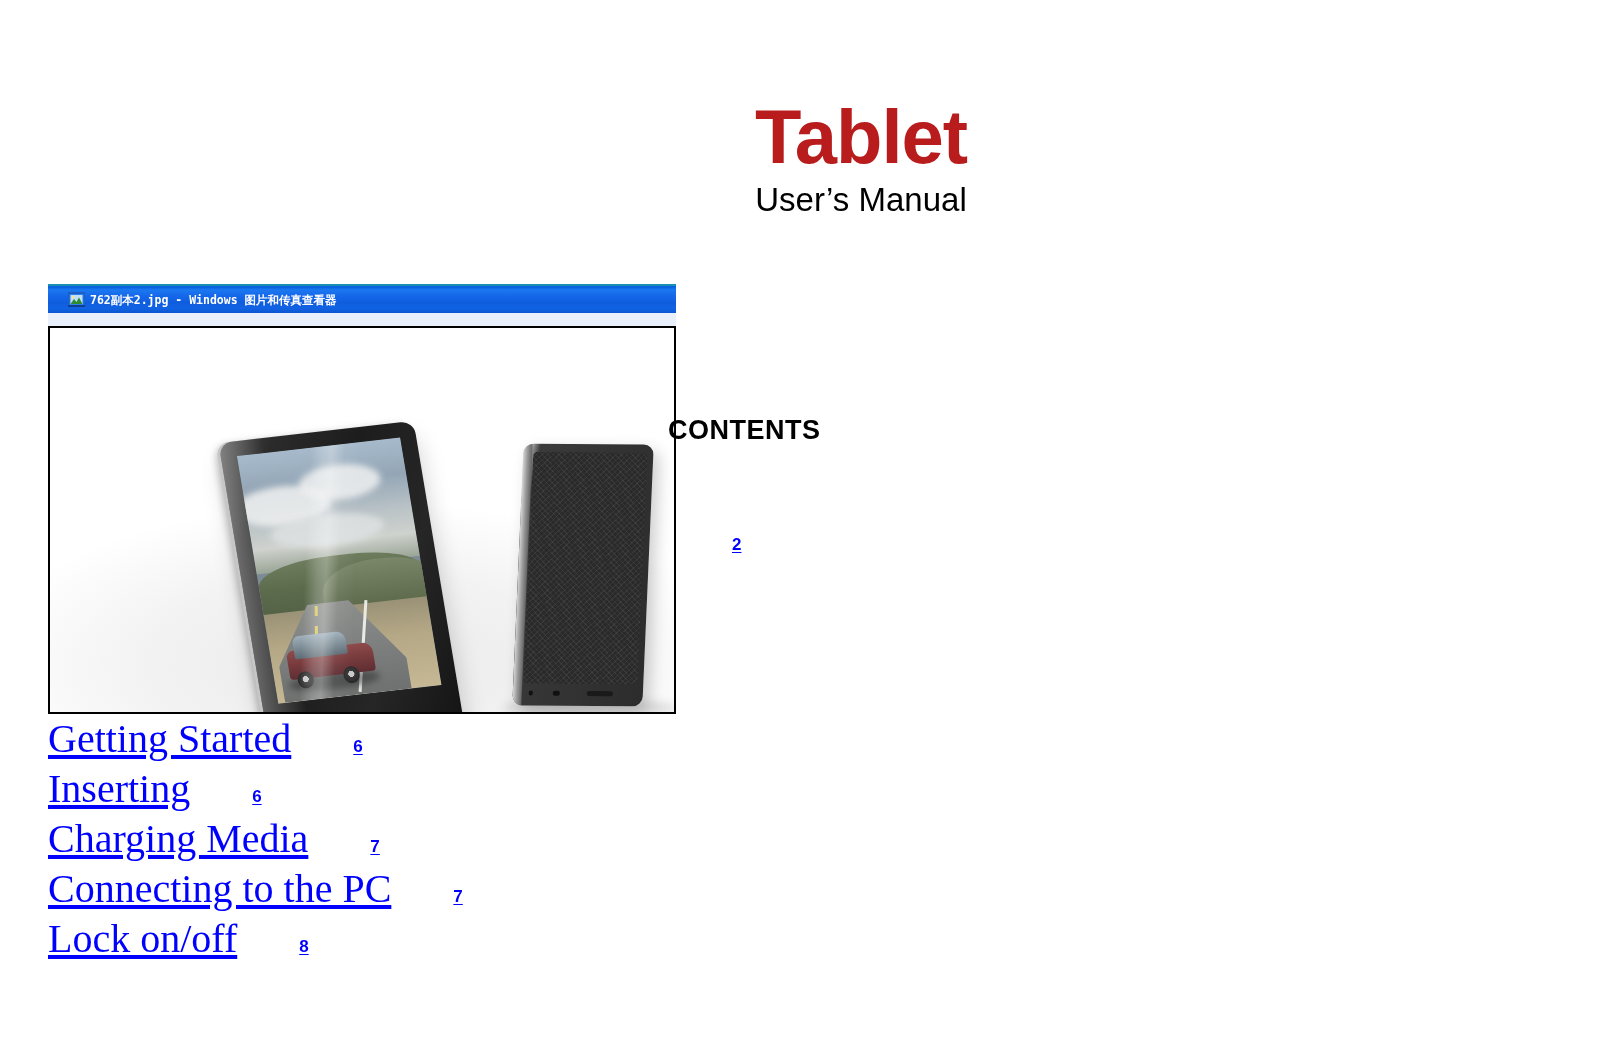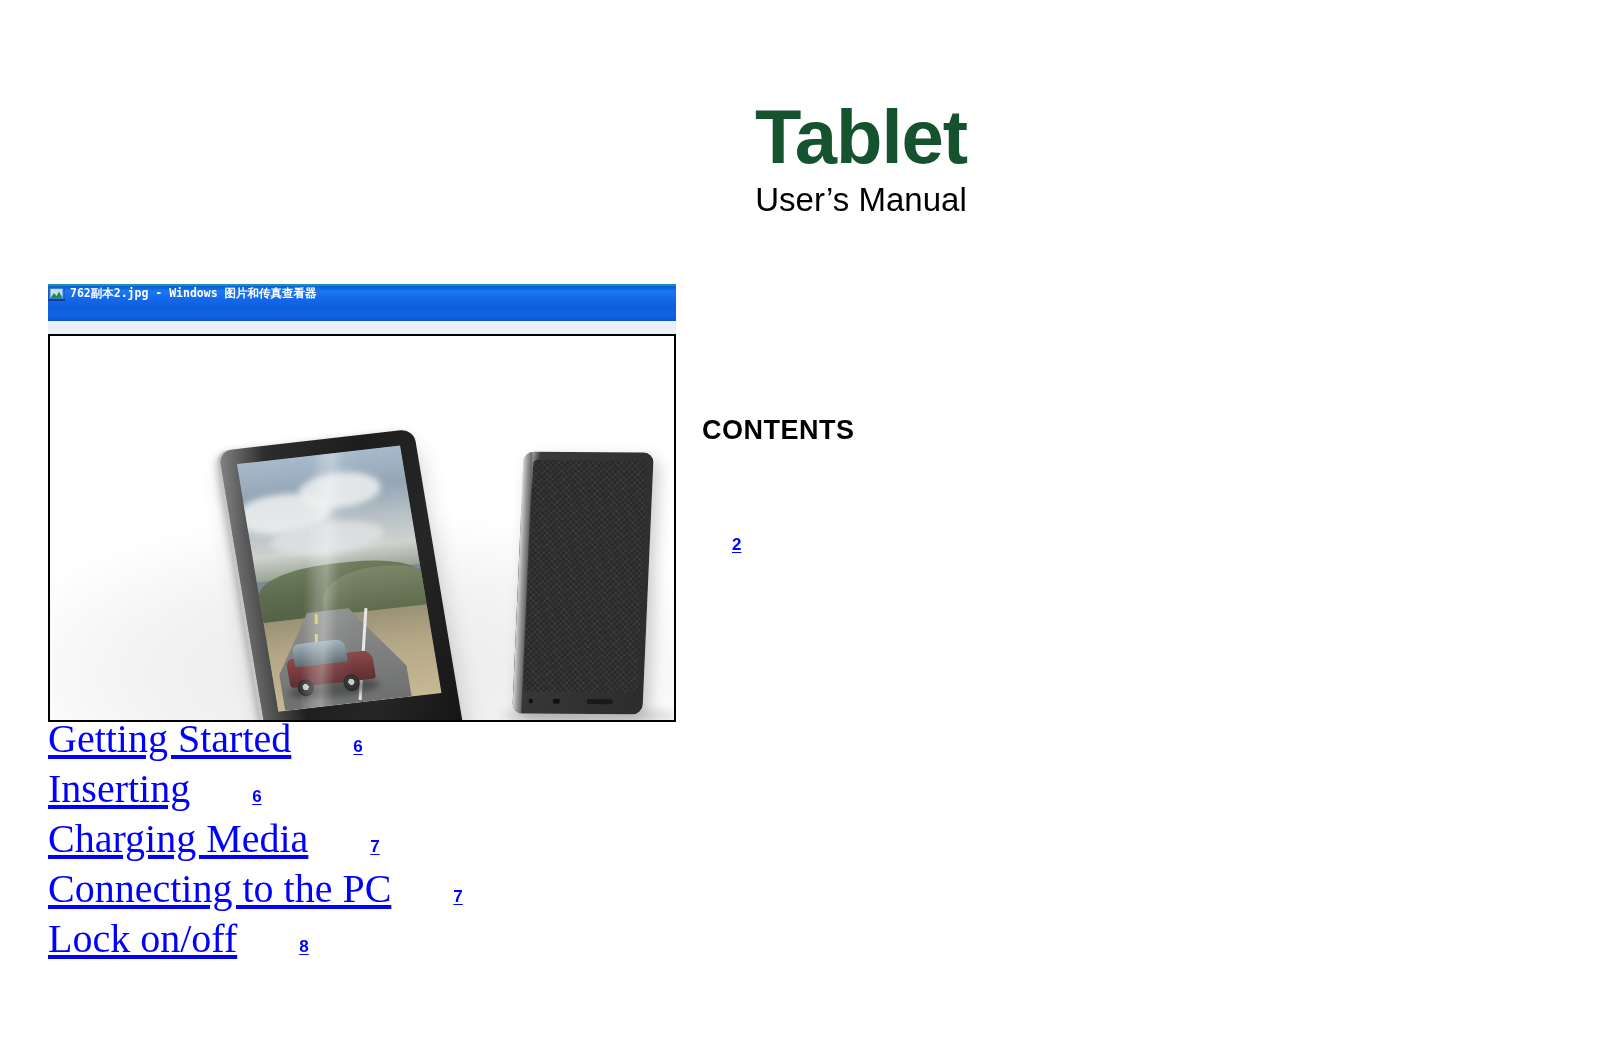--- a/index.html
+++ b/index.html
@@ -22,21 +22,21 @@
     top: 96px;
     width: 1600px;
     text-align: center;
     pointer-events: none;
   }
   .doc-title {
     font-family: "Liberation Sans", sans-serif;
     font-weight: bold;
     font-size: 76px;
     line-height: 82px;
-    color: #14532d;
+    color: #b91c1c;
     letter-spacing: -1px;
     margin: 0;
     padding-left: 122px;
   }
   .doc-model {
     font-family: "Liberation Sans", sans-serif;
     font-weight: bold;
     font-size: 38px;
     line-height: 48px;
     color: #000000;
@@ -58,21 +58,20 @@
     position: absolute;
     left: 668px;
     top: 414px;
     font-family: "Liberation Sans", sans-serif;
     font-weight: bold;
     font-size: 27px;
     line-height: 33px;
     color: #000000;
     letter-spacing: 0.5px;
     z-index: 30;
-    margin-left: 34px;
   }
 
   
   .toc {
     position: absolute;
     left: 48px;
     top: 452px;
     width: 900px;
     z-index: 5;
   }
@@ -121,28 +120,28 @@
     position: absolute;
     left: 48px;
     top: 284px;
     width: 628px;
     height: 424px;
     z-index: 20;
     background: #ffffff;
   }
   .viewer-titlebar {
     position: relative;
-    height: 37px;
+    height: 29px;
     background: linear-gradient(to bottom,
                 #0a60da 0%, #0a64e2 6%, #1b78f0 14%,
                 #1466e8 40%, #0f5ddf 62%, #1163e4 82%, #0a56cf 100%);
     border-top: 2px solid #1a8fb5;
     display: flex;
-    align-items: flex-start;
-    padding-left: 0;
+    align-items: center;
+    padding-left: 20px;
     box-sizing: border-box;
     overflow: hidden;
   }
   .viewer-icon {
     width: 17px;
     height: 15px;
     margin-right: 5px;
     flex: 0 0 auto;
     position: relative;
     top: 0px;

